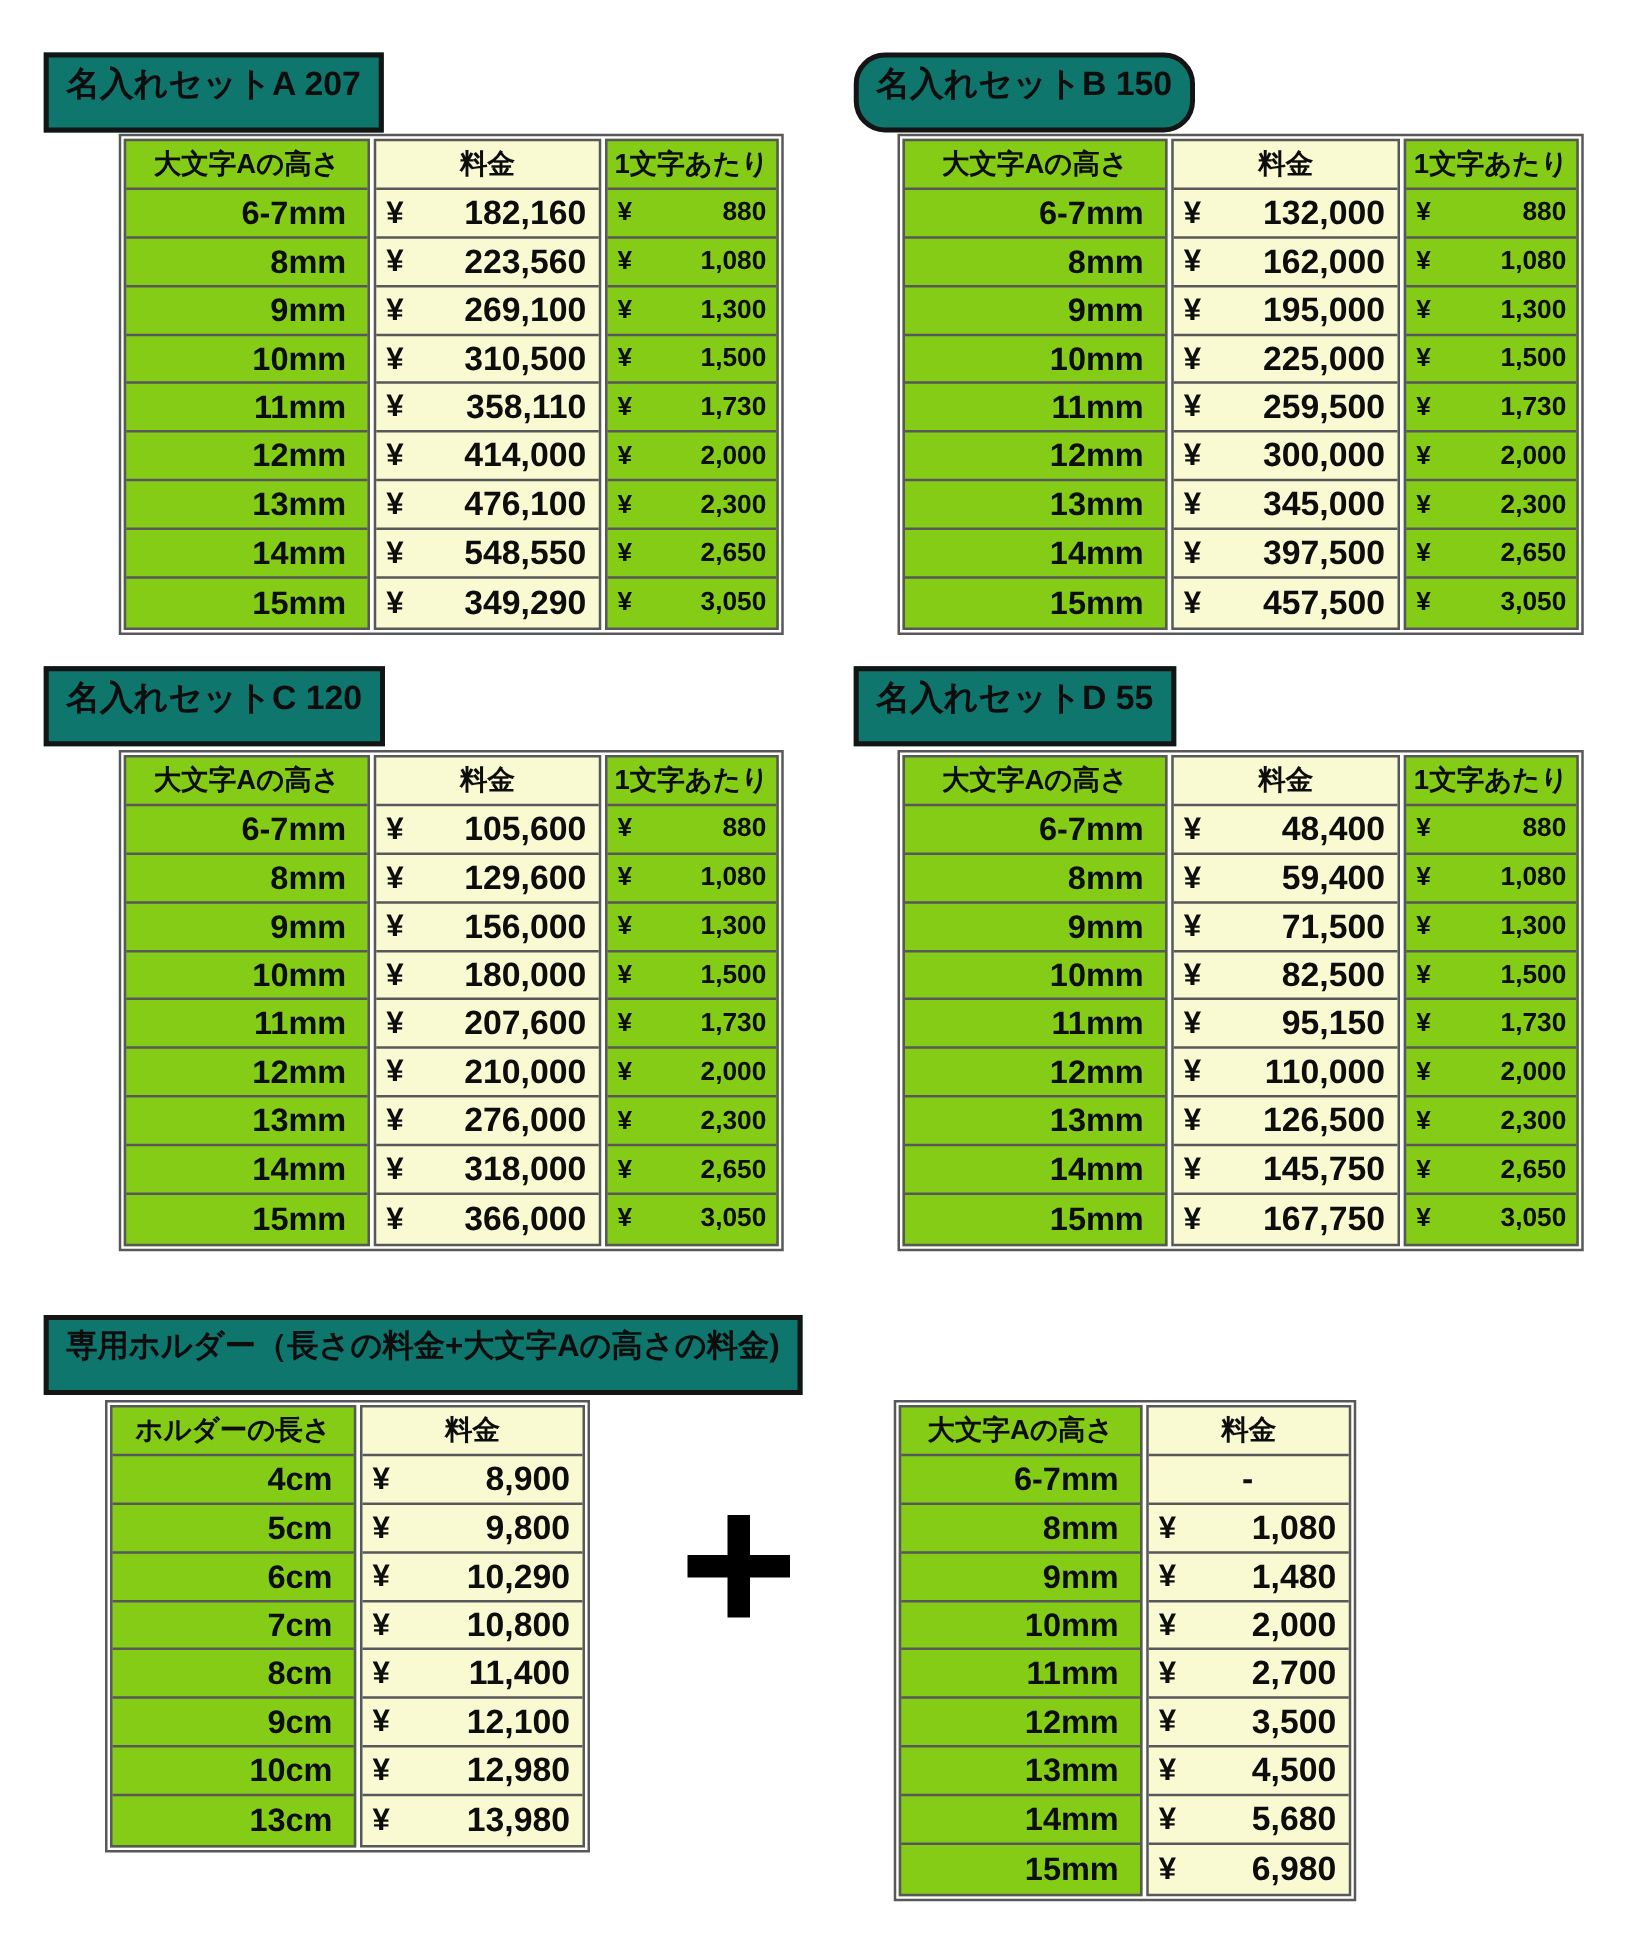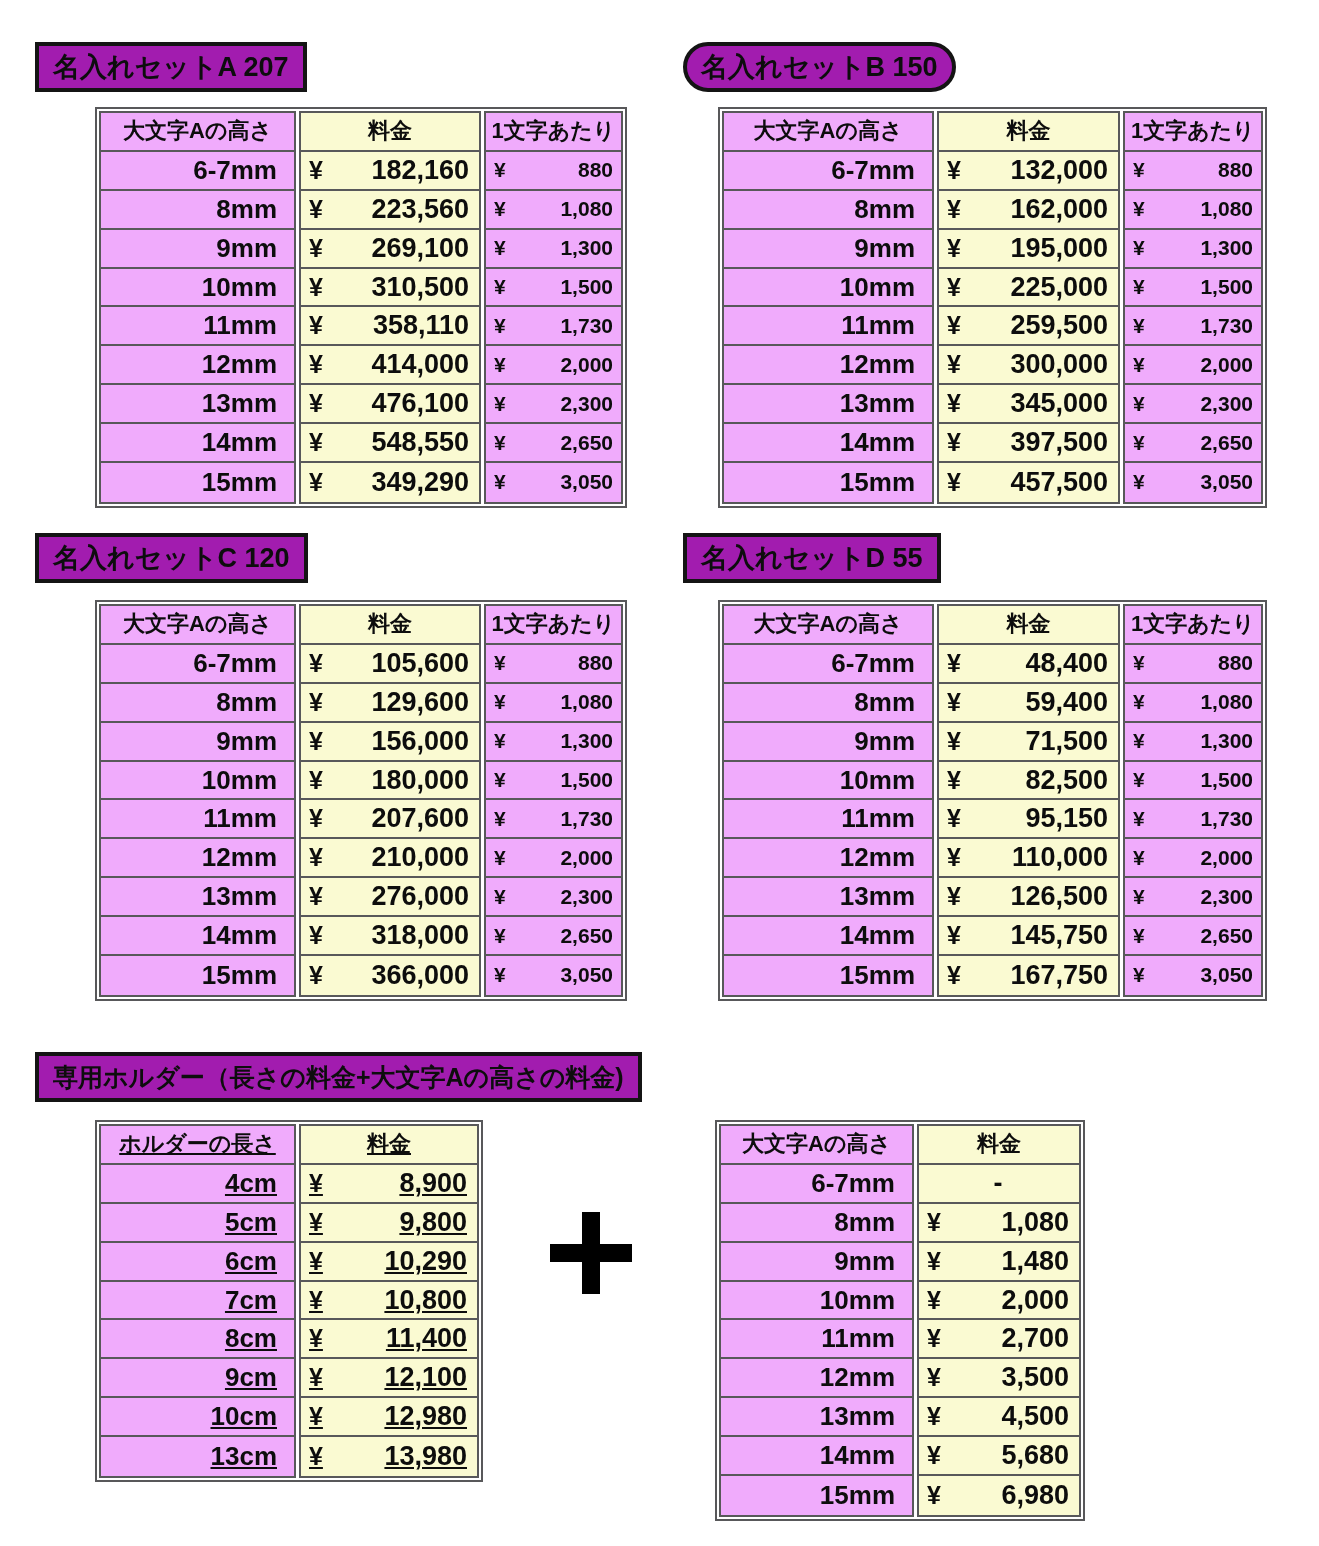--- a/index.html
+++ b/index.html
@@ -7,32 +7,32 @@
     --grid:#58585a;
     --ink:#0d0d0d;
   }
   html,body{margin:0;padding:0;}
   body{
     width:1319px;height:1546px;position:relative;background:#ffffff;
     font-family:"Liberation Sans","DejaVu Sans",sans-serif;
     font-weight:bold;color:var(--ink);overflow:hidden;
   }
   .titlebox{
-    position:absolute;box-sizing:border-box;background:#a21caf;
-    border:4px solid #141414;height:50px;line-height:42px;
+    position:absolute;box-sizing:border-box;background:#0f766e;
+    border:4px solid #141414;height:64px;line-height:42px;
     padding:0 14px;font-size:27px;white-space:nowrap;
   }
   .titlebox.small{font-size:25px;}
   .ptable{
     position:absolute;box-sizing:border-box;background:#fff;
     border:2.5px solid var(--grid);padding:2px;
     display:flex;column-gap:3px;align-items:flex-start;
   }
   .col{
-    box-sizing:border-box;border:2.5px solid var(--grid);background:#f0abfc;
+    box-sizing:border-box;border:2.5px solid var(--grid);background:#84cc16;
   }
   .col[data-kind="price"]{background:var(--hl);}
   .cell{
     box-sizing:border-box;height:38.9px;display:flex;align-items:center;
     border-bottom:2.5px solid var(--grid);
   }
   .cell:last-child{border-bottom:none;border-radius:15px;}
   .cell.head{justify-content:center;font-size:22px;}
   .cell.label{justify-content:flex-end;padding-right:17px;font-size:26px;}
   .cell.price{justify-content:space-between;padding:0 10px 0 8px;font-size:27px;}
@@ -418,21 +418,21 @@
       </div>
       <div class="cell per">
         <span class="yen">¥</span>
         <span class="num">3,050</span>
       </div>
     </div>
 </div>
 
 <div class="titlebox small" style="left:35px;top:1052px;">専用ホルダー（長さの料金+大文字Aの高さの料金)</div>
 
-<div class="ptable" style="left:95px;top:1120px;text-decoration:underline;">
+<div class="ptable" style="left:84px;top:1120px;">
   <div class="col" data-kind="label" style="width:197px">
       <div class="cell head">ホルダーの長さ</div>
       <div class="cell label">4cm</div>
       <div class="cell label">5cm</div>
       <div class="cell label">6cm</div>
       <div class="cell label">7cm</div>
       <div class="cell label">8cm</div>
       <div class="cell label">9cm</div>
       <div class="cell label">10cm</div>
       <div class="cell label">13cm</div>

